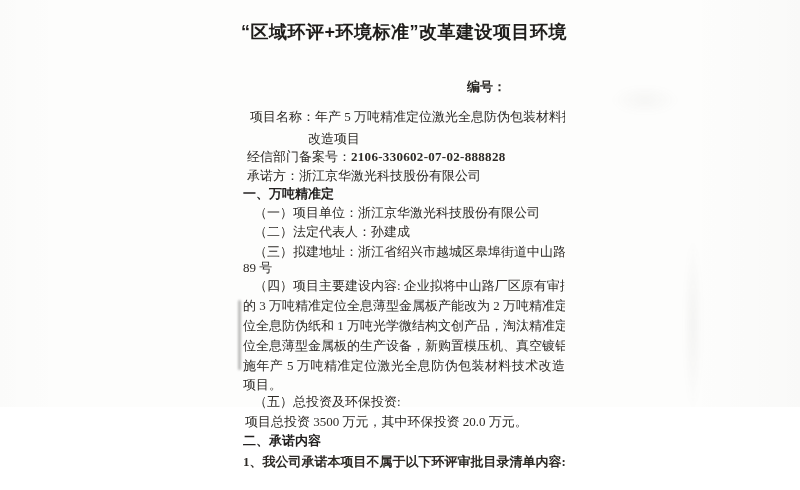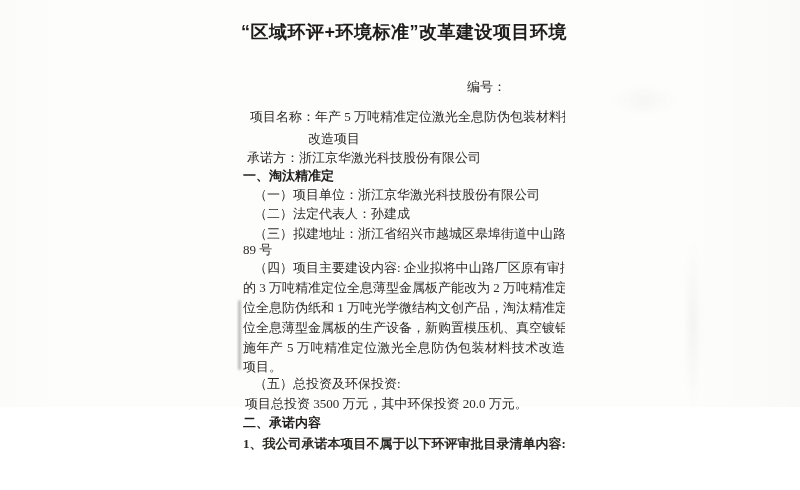--- a/index.html
+++ b/index.html
@@ -28,21 +28,21 @@
     font-weight: 700;
     font-size: 18px;
     line-height: 27px;
     color: #1f1d1b;
     letter-spacing: 0.5px;
   }
   .serial {
     position: absolute;
     top: 78px; left: 224px;
     font-family: "Liberation Sans", "DejaVu Sans", sans-serif;
-    font-weight: 400;
+    font-weight: 700;
     font-size: 13px;
     color: #2a2825;
   }
   .content {
     position: absolute;
     top: 107px; left: 0;
     width: 322px;
   }
   .ln {
     height: 20px;
@@ -111,24 +111,25 @@
     </div>
 
     <div class="serial">编号：</div>
 
     <div class="content">
 
       <div class="ln just pl7"><span>项目名称：</span><span>年产 5 万吨精准定位激光全息防伪包装材料技术</span></div>
 
       <div class="ln mtp2 pl65">改造项目</div>
 
+      <div class="ln mtm2 pl4"><span>经信部门备案号：</span><span class="num">2106-330602-07-02-888828</span></div>
 
       <div class="ln mtm1 pl4"><span>承诺方：</span><span>浙江京华激光科技股份有限公司</span></div>
 
-      <div class="ln mtm2 head">一、淘汰精准定</div>
+      <div class="ln mtm2 head">一、万吨精准定</div>
 
       <div class="ln mtm1 pl11">（一）项目单位：浙江京华激光科技股份有限公司</div>
 
       <div class="ln mtm1 pl11">（二）法定代表人：孙建成</div>
 
       <div class="ln just pl11">（三）拟建地址：浙江省绍兴市越城区皋埠街道中山路</div>
 
       <div class="ln mtm4">89 号</div>
 
       <div class="ln mtm2 just pl11">（四）项目主要建设内容: 企业拟将中山路厂区原有审批</div>

